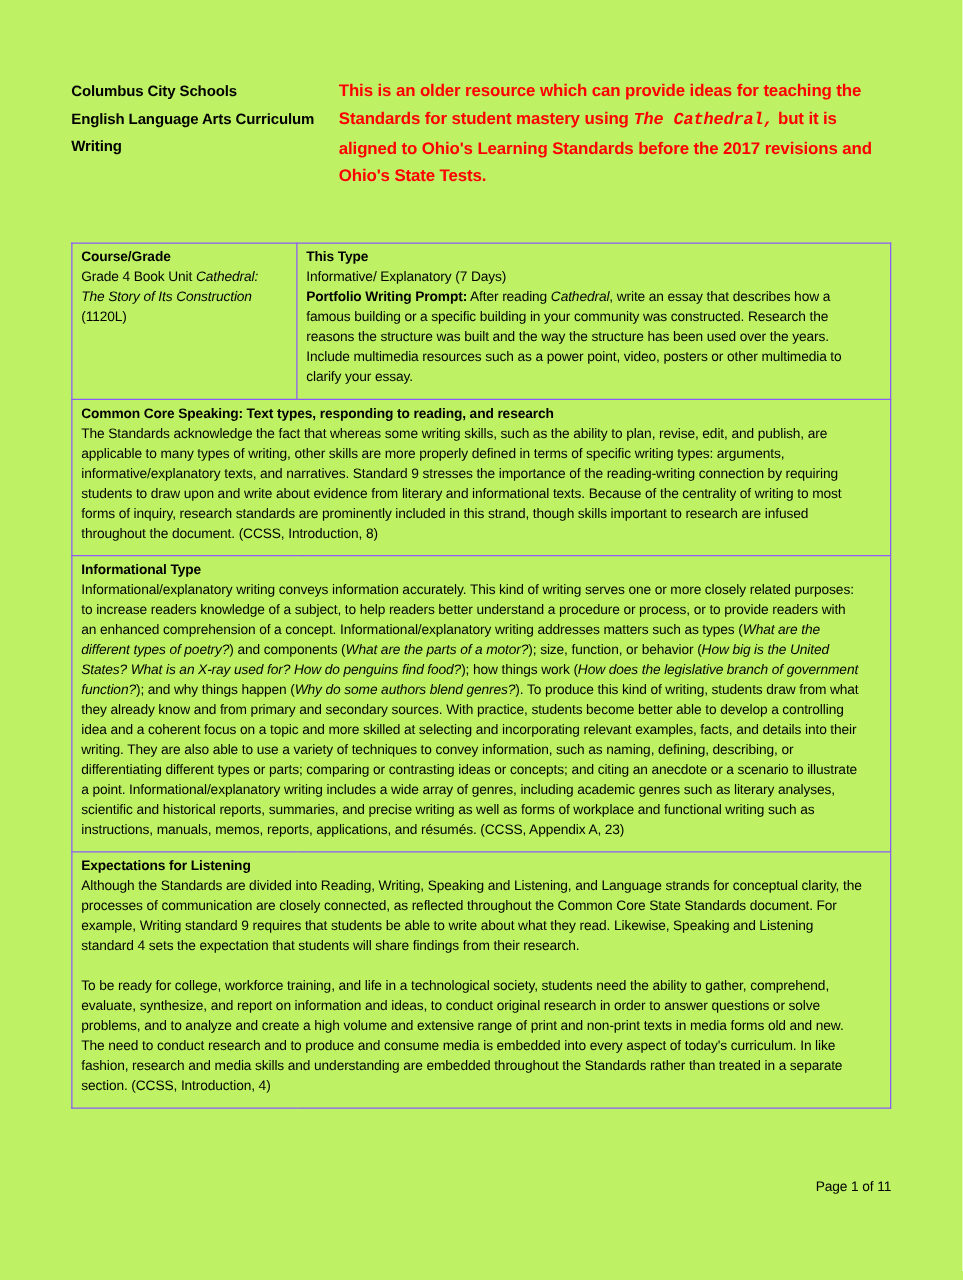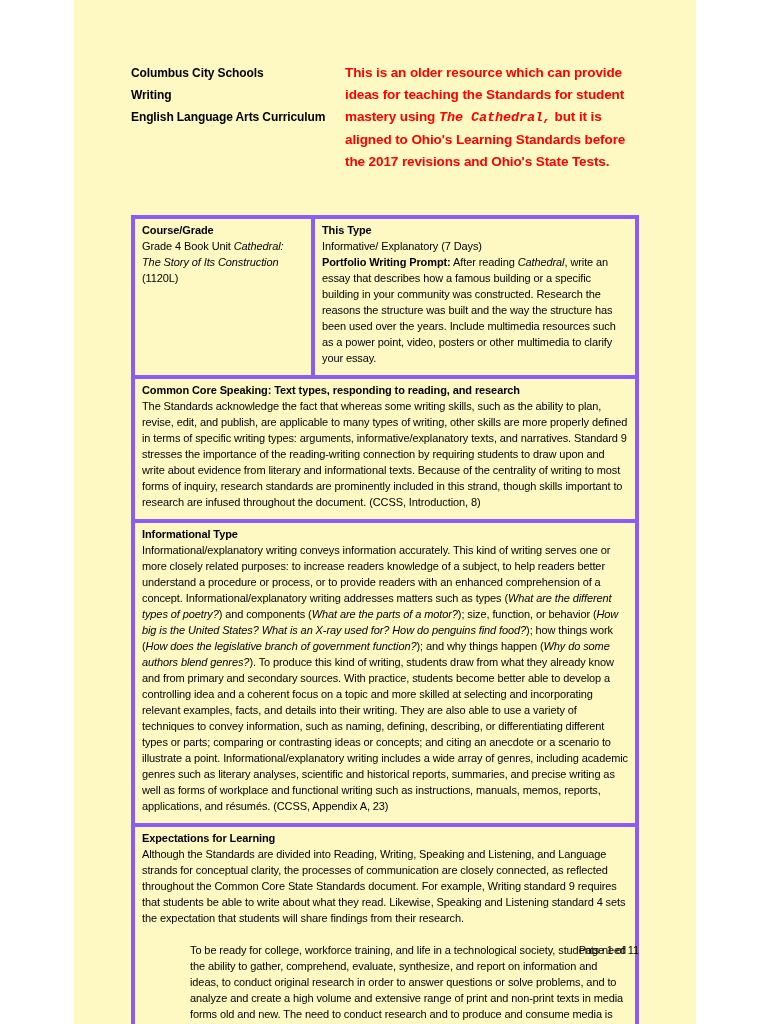--- a/index.html
+++ b/index.html
@@ -1,22 +1,22 @@
 <!DOCTYPE html>
 <html><head>
 <meta charset="utf-8">
 <title>Columbus City Schools - ELA Curriculum Writing</title>
 <style>
   * { box-sizing: border-box; }
   html, body { margin: 0; padding: 0; background: #ffffff; }
   .page {
-    width: 622px;
+    width: 770px;
     height: 1024px;
     margin: 0 auto;
-    background: #fef9c3;
+    background: #bef264;
     color: #000000;
     font-family: "Liberation Sans", sans-serif;
     font-size: 11px;
     line-height: 16px;
     letter-spacing: -0.1px;
     padding: 62px 57px 0 57px;
     position: relative;
     overflow: hidden;
   }
   .header {
@@ -36,48 +36,48 @@
     flex: 1;
     font-weight: bold;
     font-size: 13.5px;
     line-height: 22px;
   }
   .curriculum-table {
     width: 100%;
     border-collapse: collapse;
   }
   .curriculum-table td {
-    border: 4px solid #8b5cf6;
+    border: 1px solid #8b5cf6;
     vertical-align: top;
-    padding: 3px 7px 9px 7px;
+    padding: 3px 22px 9px 7px;
   }
   .course-cell { width: 180px; }
   .cell-title { font-weight: bold; }
   .seg-bold { font-weight: bold; }
   .seg-italic { font-style: italic; }
   .seg-bold-italic { font-weight: bold; font-style: italic; font-family: Liberation Mono, monospace; }
   .cell p { margin: 0 0 16px 0; }
-  .cell p:last-child { margin-bottom: 0; margin-left: 48px; }
+  .cell p:last-child { margin-bottom: 0; }
   .footer {
     position: absolute;
     right: 57px;
     bottom: 66px;
     font-size: 11px;
   }
 </style>
 </head>
 <body>
 
 <div class="page">
 
   <div class="header">
     <div class="org">
       <div>Columbus City Schools</div>
+      <div>English Language Arts Curriculum</div>
       <div>Writing</div>
-      <div>English Language Arts Curriculum</div>
     </div>
     <div class="notice" style="color: rgb(255, 0, 0);"><span class="seg-bold">This is an older resource which can provide ideas for teaching the Standards for student mastery using </span><span class="seg-bold-italic">The Cathedral,</span><span class="seg-bold"> but it is aligned to Ohio's Learning Standards before the 2017 revisions and Ohio's State Tests.</span></div>
   </div>
 
   <table class="curriculum-table">
     <tbody>
       <tr>
         <td class="cell course-cell">
           <div class="cell-title">Course/Grade</div>
           <div><span>Grade 4  Book Unit </span><span class="seg-italic">Cathedral: The Story of Its Construction</span><span> (1120L)</span></div>
@@ -98,21 +98,21 @@
 
       <tr>
         <td class="cell" colspan="2">
           <div class="cell-title">Informational Type</div>
           <div><span>Informational/explanatory writing conveys information accurately. This kind of writing serves one or more closely related purposes: to increase readers knowledge of a subject, to help readers better understand a procedure or process, or to provide readers with an enhanced comprehension of a concept. Informational/explanatory writing addresses matters such as types (</span><span class="seg-italic">What are the different types of poetry?</span><span>) and components (</span><span class="seg-italic">What are the parts of a motor?</span><span>); size, function, or behavior (</span><span class="seg-italic">How big is the United States? What is an X-ray used for? How do penguins find food?</span><span>); how things work (</span><span class="seg-italic">How does the legislative branch of government function?</span><span>); and why things happen (</span><span class="seg-italic">Why do some authors blend genres?</span><span>). To produce this kind of writing, students draw from what they already know and from primary and secondary sources. With practice, students become better able to develop a controlling idea and a coherent focus on a topic and more skilled at selecting and incorporating relevant examples, facts, and details into their writing. They are also able to use a variety of techniques to convey information, such as naming, defining, describing, or differentiating different types or parts; comparing or contrasting ideas or concepts; and citing an anecdote or a scenario to illustrate a point. Informational/explanatory writing includes a wide array of genres, including academic genres such as literary analyses, scientific and historical reports, summaries, and precise writing as well as forms of workplace and functional writing such as instructions, manuals, memos, reports, applications, and résumés. (CCSS, Appendix A, 23)</span></div>
         </td>
       </tr>
 
       <tr>
         <td class="cell" colspan="2">
-          <div class="cell-title">Expectations for Learning</div>
+          <div class="cell-title">Expectations for Listening</div>
           <p>Although the Standards are divided into Reading, Writing, Speaking and Listening, and Language strands for conceptual clarity, the processes of communication are closely connected, as reflected throughout the Common Core State Standards document.  For example, Writing standard 9 requires that students be able to write about what they read.  Likewise, Speaking and Listening standard 4 sets the expectation that students will share findings from their research.</p>
           <p>To be ready for college, workforce training, and life in a technological society, students need the ability to gather, comprehend, evaluate, synthesize, and report on information and ideas, to conduct original research in order to answer questions or solve problems, and to analyze and create a high volume and extensive range of print and non-print texts in media forms old and new.  The need to conduct research and to produce and consume media is embedded into every aspect of today's curriculum.  In like fashion, research and media skills and understanding are embedded throughout the Standards rather than treated in a separate section. (CCSS, Introduction, 4)</p>
         </td>
       </tr>
     </tbody>
   </table>
 
   <div class="footer">
     <span>Page 1 of 11</span>
   </div>

